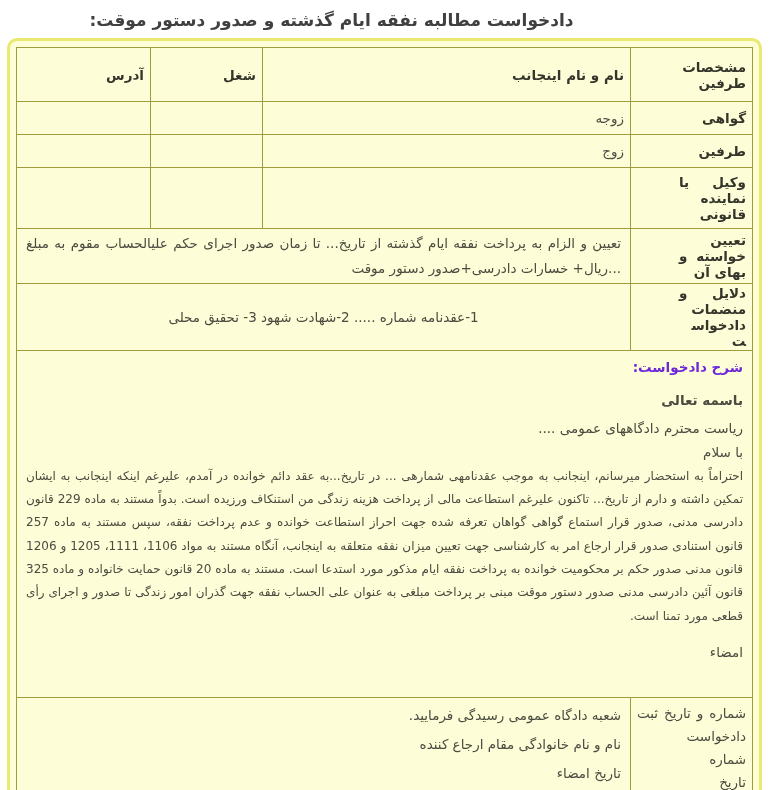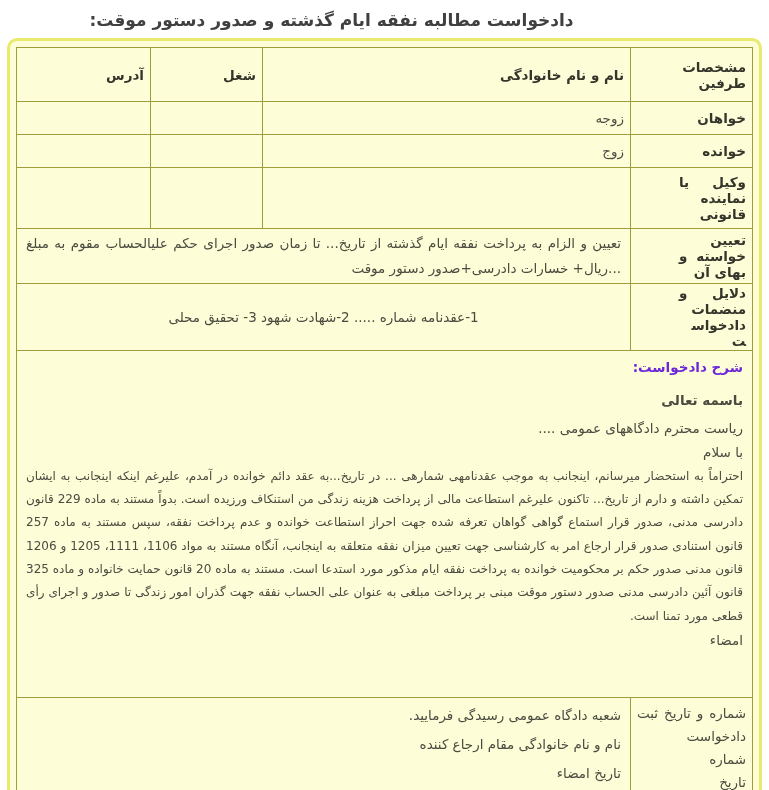--- a/index.html
+++ b/index.html
@@ -40,21 +40,21 @@
   .r-claim{height:53px;}
   .r-evid{height:48px;}
   .r-desc{height:347px;}
   .r-foot{height:89px;}
   .claim-val{text-align:justify;line-height:1.85;padding:2px 9px;}
   .evid-val{text-align:center;}
   .desc-cell{vertical-align:top;padding:5px 9px 3px;line-height:1.75;}
   .desc-label{font-weight:bold;color:#6d28d9;}
   .basmala{padding-left:140px;margin:9px 0 5px;font-weight:bold;}
   .body-par{text-align:justify;font-size:12px;line-height:1.95;}
-  .sig{margin-top:1px;text-align:right;}
+  .sig{margin-top:13px;text-align:right;}
   .foot-th{vertical-align:top;font-weight:normal;line-height:1.7;padding-top:4px;}
   .foot-th .just-line{text-align:justify;}
   .foot-td{vertical-align:top;line-height:2.15;padding:3px 9px;}
 </style>
 </head>
 <body>
 
 <div class="page">
 
   <h1 class="title">دادخواست مطالبه نفقه ایام گذشته و صدور دستور موقت:</h1>
@@ -64,34 +64,34 @@
       <colgroup>
         <col style="width:122px">
         <col>
         <col style="width:112px">
         <col style="width:134px">
       </colgroup>
 
       <tbody>
           <tr class="r-head">
         <th class="hdr just">مشخصات طرفین</th>
-        <td class="hdr">نام و نام خانوادگی</td>
+        <td class="hdr">نام و نام اینجانب</td>
         <td class="hdr">شغل</td>
         <td class="hdr">آدرس</td>
       </tr>
 
       <tr class="r-small">
-        <th class="hdr">خواهان</th>
+        <th class="hdr">گواهی</th>
         <td>زوجه</td>
         <td></td>
         <td></td>
       </tr>
 
       <tr class="r-small">
-        <th class="hdr">خوانده</th>
+        <th class="hdr">طرفین</th>
         <td>زوج</td>
         <td></td>
         <td></td>
       </tr>
 
       <tr class="r-lawyer">
         <th class="hdr just">وکیل یا نماینده قانونی</th>
         <td></td>
         <td></td>
         <td></td>

